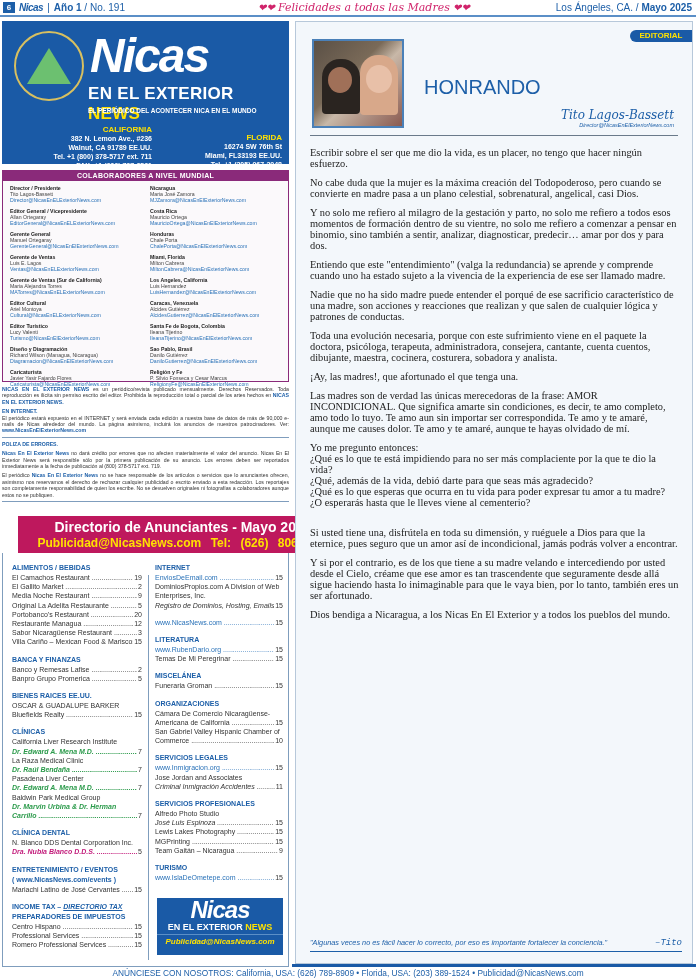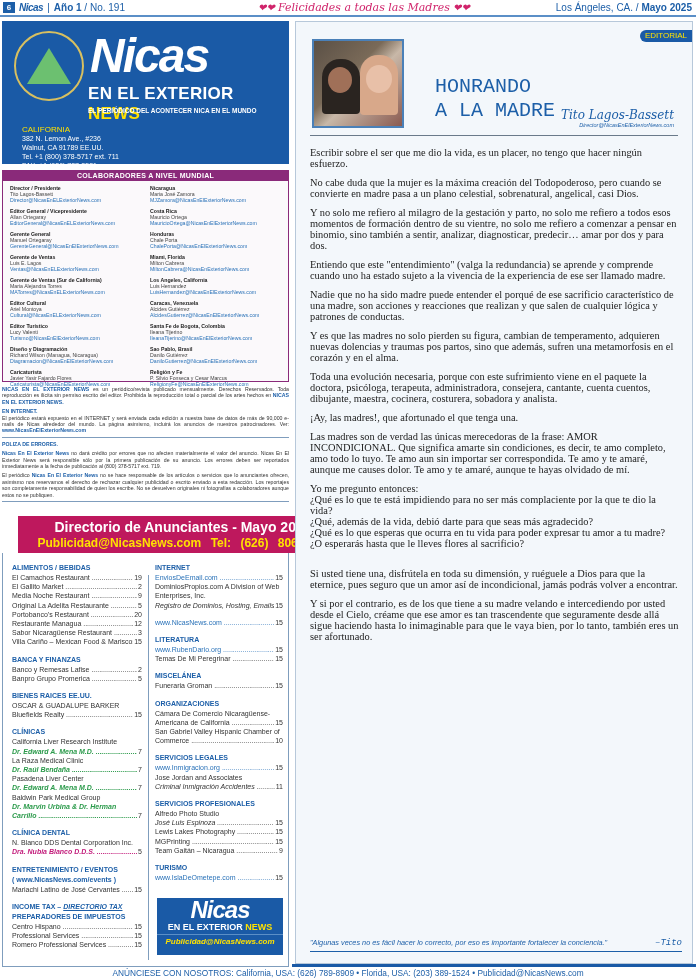--- a/index.html
+++ b/index.html
@@ -14,21 +14,21 @@
 .heart{color:#d0246b;font-size:10px}
 .loc{position:absolute;right:4px;color:#1d5fa8;font-size:10px}
 .loc b{font-weight:bold}
 .masthead{position:absolute;left:2px;top:21px;width:287px;height:143px;background:#1a5aa6;color:#fff;overflow:hidden}
 .seal{position:absolute;left:12px;top:10px;width:70px;height:70px;border-radius:50%;border:2px solid #d8c060;display:flex;align-items:center;justify-content:center}
 .seal .tri{width:0;height:0;border-left:22px solid transparent;border-right:22px solid transparent;border-bottom:36px solid #6cc070}
 .logo{position:absolute;left:88px;top:10px;font-size:48px;font-weight:900;font-style:italic;letter-spacing:-2px;color:#fff;line-height:50px}
 .logosub{position:absolute;left:86px;top:63px;font-size:17px;font-weight:900;color:#fff;letter-spacing:.3px}
 .logosub .y{color:#ffe100}
 .tagline{position:absolute;left:86px;top:86px;font-size:6.5px;font-weight:bold;color:#fff}
-.addr{position:absolute;font-size:7px;font-weight:normal;text-align:left;line-height:9px;color:#fff}
+.addr{position:absolute;font-size:7px;font-weight:bold;text-align:right;line-height:9px;color:#fff}
 .addr .h{color:#ffe100;font-size:8px}
 .ca{left:20px;top:104px;width:130px}
 .fl{left:150px;top:112px;width:130px}
 .colab{position:absolute;left:2px;top:170px;width:287px;height:212px;border:1px solid #8a2a7a;background:#fbf9fb}
 .colab-h{background:#8a2a7a;color:#fff;font-weight:bold;font-size:7px;text-align:center;height:10px;line-height:10px;letter-spacing:.3px}
 .colgrid{display:grid;grid-template-columns:1fr 1fr;padding:4px 6px 0 7px;column-gap:8px}
 .cb{font-size:5.2px;line-height:6px;margin-bottom:5px}
 .cb .t{font-weight:bold;color:#222}
 .cb .n{color:#444}
 .cb .m{color:#2a72b8}
@@ -54,27 +54,27 @@
 .dr{color:#2a9a4a;font-style:italic;font-weight:bold}
 .dra{color:#c21a7a;font-style:italic;font-weight:bold}
 .it{font-style:italic}
 .ul{text-decoration:underline;font-style:italic}
 .adbox{position:absolute;left:157px;top:898px;width:126px;height:57px;background:#1a5aa6;text-align:center}
 .adlogo{color:#fff;font-weight:900;font-style:italic;font-size:24px;line-height:24px;letter-spacing:-1px}
 .adsub{color:#fff;font-weight:900;font-size:9px}
 .adsub .y{color:#ffe100}
 .admail{color:#ffe100;font-weight:bold;font-style:italic;font-size:8px;margin-top:2px;border-top:1px solid #5b8fc7;padding-top:2px}
 .right{position:absolute;left:295px;top:21px;width:398px;height:943px;background:#f3f7fb;border:1px solid #b7c8da}
-.editag{position:absolute;right:0;top:8px;width:52px;height:12px;background:#1a5aa6;color:#ffe100;font-weight:normal;font-size:8px;text-align:center;line-height:12px;border-radius:6px 0 0 6px}
+.editag{position:absolute;right:0;top:8px;width:62px;height:12px;background:#1a5aa6;color:#ffe100;font-weight:bold;font-size:8px;text-align:center;line-height:12px;border-radius:6px 0 0 6px}
 .photo{position:absolute;left:16px;top:17px;width:92px;height:89px;border:2px solid #4a80b8;background:linear-gradient(135deg,#5a5046 0%,#7a6a58 40%,#c8b8a8 55%,#8a5a50 100%)}
 .photo .p1{position:absolute;left:8px;top:18px;width:38px;height:55px;background:#2a2420;border-radius:18px 18px 4px 4px}
 .photo .p2{position:absolute;left:46px;top:14px;width:38px;height:60px;background:#d8a88a;border-radius:18px 18px 4px 4px}
 .photo .f1{position:absolute;left:14px;top:26px;width:24px;height:26px;background:#a07058;border-radius:50%}
 .photo .f2{position:absolute;left:52px;top:24px;width:26px;height:28px;background:#e8c0a8;border-radius:50%}
-.headline{position:absolute;left:139px;top:53px;font-family:Liberation Mono, monospace;font-size:20px;line-height:24px;color:#1d5fa8;font-weight:normal}
+.headline{position:absolute;left:128px;top:53px;font-family:Liberation Sans, sans-serif;font-size:20px;line-height:24px;color:#1d5fa8;font-weight:normal}
 .byline{position:absolute;right:18px;top:86px;text-align:right}
 .byname{font-family:"DejaVu Serif",serif;font-style:italic;font-size:12px;color:#1d5fa8}
 .bymail{font-size:5.5px;font-style:italic;color:#1d5fa8}
 .hrule{position:absolute;left:14px;top:113px;width:368px;height:1px;background:#6a7a8a}
 .body{position:absolute;left:14px;top:125px;width:370px;font-size:10.4px;line-height:11px;color:#222;font-family:Liberation Serif, serif}
 .body p{margin-bottom:8px}
 .quote{position:absolute;left:14px;top:916px;width:372px;font-size:7.3px;font-style:italic;color:#1d5fa8;border-bottom:1px solid #1d5fa8;padding-bottom:3px}
 .quote .sig{font-family:Liberation Mono, monospace;font-size:9px;float:right}
 .bottombar{position:absolute;left:292px;top:964px;width:404px;height:3px;background:#1a5aa6}
 .footer{position:absolute;left:0;top:967px;width:696px;text-align:center;font-size:8.3px;color:#1d5fa8;line-height:12px}
@@ -100,20 +100,27 @@
   <div class="logosub"><span>EN EL EXTERIOR</span> <span class="y">NEWS</span></div>
   <div class="tagline">EL PERIÓDICO DEL ACONTECER NICA EN EL MUNDO</div>
   <div class="addr ca">
     <div class="h">CALIFORNIA</div>
     <div>382 N. Lemon Ave., #236</div>
     <div>Walnut, CA 91789 EE.UU.</div>
     <div>Tel. +1 (800) 378-5717 ext. 711</div>
     <div>FAX: +1 (626) 737-3521</div>
 
   </div>
+  <div class="addr fl">
+    <div class="h">FLORIDA</div>
+    <div>16274 SW 76th St</div>
+    <div>Miami, FL33193 EE.UU.</div>
+    <div>Tel. +1 (305) 967-3948</div>
+
+  </div>
 </div>
 
 <div class="colab">
   <div class="colab-h">COLABORADORES A NIVEL MUNDIAL</div>
   <div class="colgrid">
     <div>
       <div class="cb">
           <div class="t">Director / Presidente</div>
           <div class="n">Tito Lagos-Bassett</div>
           <div class="m">Director@NicasEnELExteriorNews.com</div>
@@ -437,46 +444,45 @@
 <div class="right">
   <div class="editag">EDITORIAL</div>
   <div class="photo">
     <div class="p1"></div>
       <div class="p2"></div>
       <div class="f1"></div>
       <div class="f2"></div>
   </div>
   <div class="headline">
     <div>HONRANDO</div>
-    <div>A LA MADRE</div>
   </div>
   <div class="byline">
     <div class="byname">Tito Lagos-Bassett</div>
     <div class="bymail">Director@NicasEnElExteriorNews.com</div>
   </div>
   <div class="hrule"></div>
   <div class="body">
     <p>Escribir sobre el ser que me dio la vida, es un placer, no tengo que hacer ningún esfuerzo.</p>
     <p>No cabe duda que la mujer es la máxima creación del Todopoderoso, pero cuando se convierte en madre pasa a un plano celestial, sobrenatural, angelical, casi Dios.</p>
     <p>Y no solo me refiero al milagro de la gestación y parto, no solo me refiero a todos esos momentos de formación dentro de su vientre, no solo me refiero a comenzar a pensar en binomio, sino también a sentir, analizar, diagnosticar, predecir… amar por dos y para dos.</p>
     <p>Entiendo que este "entendimiento" (valga la redundancia) se aprende y comprende cuando uno ha estado sujeto a la vivencia de la experiencia de ese ser llamado madre.</p>
     <p>Nadie que no ha sido madre puede entender el porqué de ese sacrificio característico de una madre, son acciones y reacciones que realizan y que salen de cualquier lógica y patrones de conductas.</p>
-    <p>Y es que las madres no solo pierden su figura, cambian de temperamento, adquieren nuevas dolencias y traumas pos partos, sino que además, sufren una metamorfosis en el corazón y en el alma.</p>
     <p>Toda una evolución necesaria, porque con este sufrimiento viene en el paquete la doctora, psicóloga, terapeuta, administradora, consejera, cantante, cuenta cuentos, dibujante, maestra, cocinera, costurera, sobadora y analista.</p>
     <p>¡Ay, las madres!, que afortunado el que tenga una.</p>
     <p>Las madres son de verdad las únicas merecedoras de la frase: AMOR INCONDICIONAL. Que significa amarte sin condiciones, es decir, te amo completo, amo todo lo tuyo. Te amo aun sin importar ser correspondida. Te amo y te amaré, aunque me causes dolor. Te amo y te amaré, aunque te hayas olvidado de mí.</p>
     <p>
       <span>Yo me pregunto entonces:</span><br>
       <span>¿Qué es lo que te está impidiendo para no ser más complaciente por la que te dio la vida?</span><br>
       <span>¿Qué, además de la vida, debió darte para que seas más agradecido?</span><br>
       <span>¿Qué es lo que esperas que ocurra en tu vida para poder expresar tu amor a tu madre?</span><br>
-      <span>¿O esperarás hasta que le lleves flores al sacrificio?</span>
+      <span>¿O esperarás hasta que le lleves viene al cementerio?</span>
     </p>
     <p><br><span>Si usted tiene una, disfrútela en toda su dimensión, y ruéguele a Dios para que la eternice, pues seguro que un amor así de incondicional, jamás podrás volver a encontrar.</span></p>
     <p>Y si por el contrario, es de los que tiene a su madre velando e intercediendo por usted desde el Cielo, créame que ese amor es tan trascendente que seguramente desde allá sigue haciendo hasta lo inimaginable para que le vaya bien, por lo tanto, también eres un ser afortunado.</p>
+    <p>Dios bendiga a Nicaragua, a los Nicas En El Exterior y a todos los pueblos del mundo.</p>
   </div>
   <div class="quote"><span>"Algunas veces no es fácil hacer lo correcto, por eso es importante fortalecer la conciencia."</span><span class="sig">–Tito</span></div>
 </div>
 <div class="bottombar"></div>
 
 <div class="footer">
   <b>ANÚNCIESE CON NOSOTROS:</b><span> California, USA: </span><b>(626) 789-8909</b><span> • Florida, USA: </span><b>(203) 389-1524</b><span> • Publicidad@NicasNews.com</span>
 </div>
 
 </body></html>

